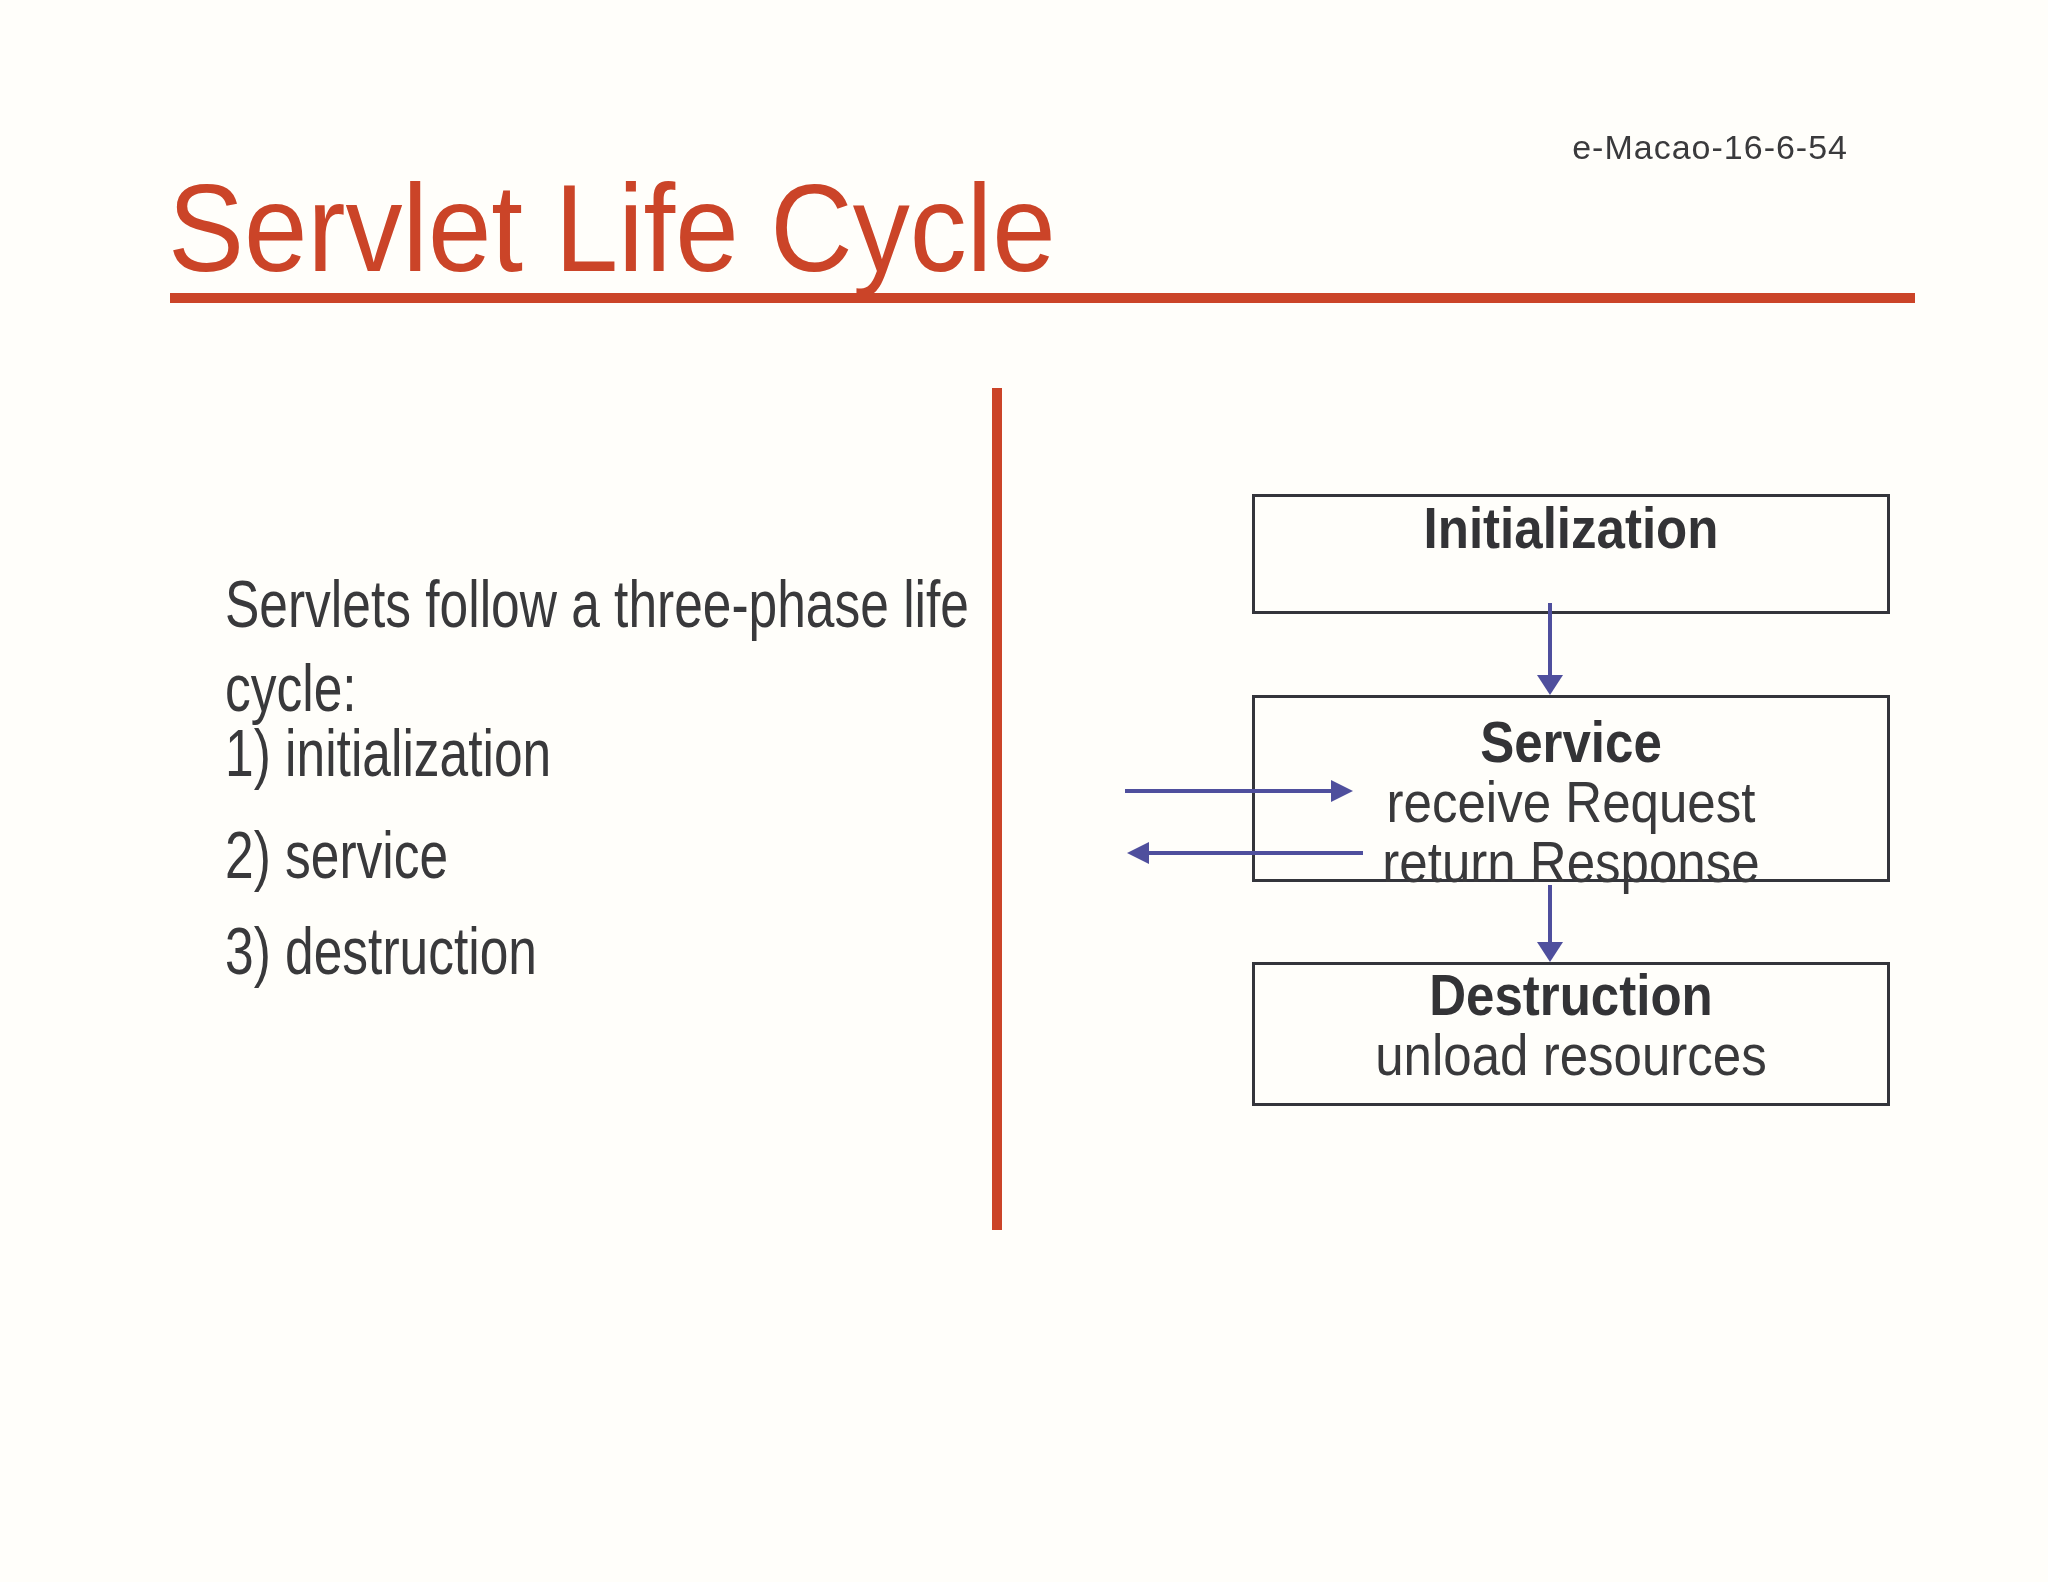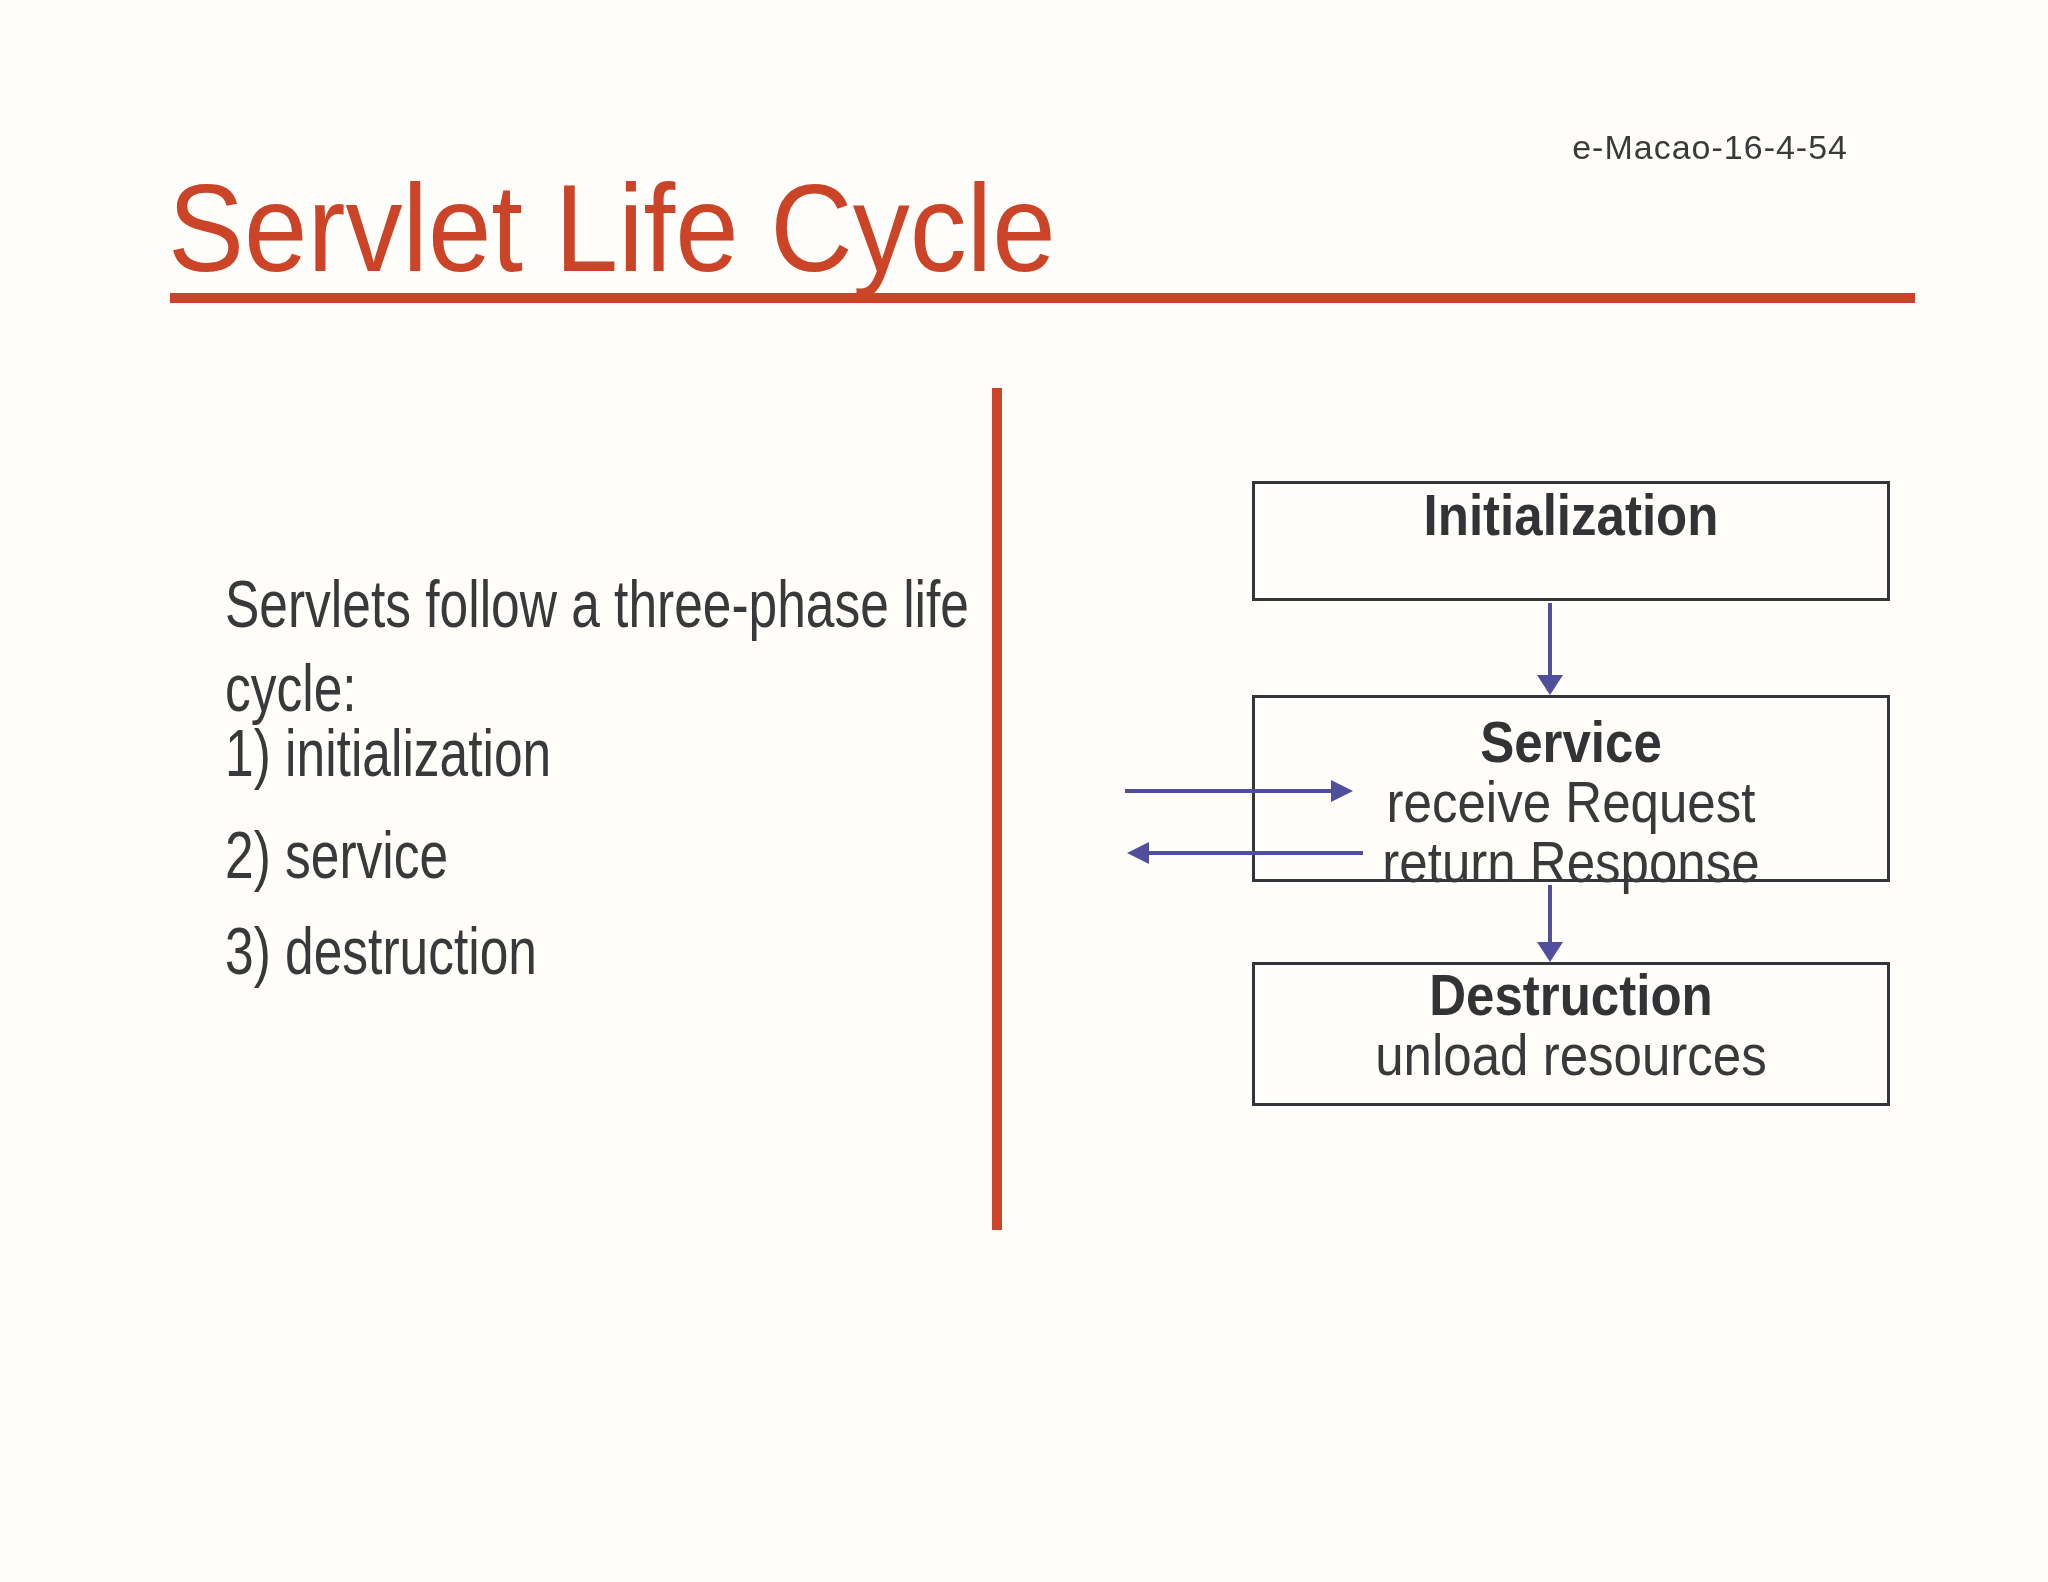--- a/index.html
+++ b/index.html
@@ -89,21 +89,21 @@
   
   .box {
     position: absolute;
     left: 1252px;
     width: 638px;
     box-sizing: border-box;
     border: 3px solid #34353b;
     background: #fffefa;
     text-align: center;
   }
-  .box-init    { top: 481px; height: 120px; padding-top: 1px; }
+  .box-init    { top: 494px; height: 120px; padding-top: 1px; }
   .box-service { top: 695px; height: 187px; padding-top: 14px; }
   .box-destr   { top: 962px; height: 144px; padding-top: 0px; }
   .box-title {
     font-size: 58px;
     font-weight: 700;
     line-height: 60px;
     color: #333336;
     transform: scaleX(0.88);
     transform-origin: 50% 50%;
     white-space: nowrap;
@@ -169,21 +169,21 @@
   .h-arrow-right .head { right: 0; border-left: 22px solid #4f4f9d; }
   .h-arrow-left { left: 1127px; top: 841px; width: 236px; z-index: 3; }
   .h-arrow-left .stem { left: 18px; right: 0; }
   .h-arrow-left .head { left: 0; border-right: 22px solid #4f4f9d; }
 </style>
 </head>
 <body>
 
 <div class="slide">
 
-  <div class="code">e-Macao-16-4-54</div>
+  <div class="code">e-Macao-16-6-54</div>
 
   <h1 class="title">Servlet Life Cycle</h1>
   <div class="title-rule"></div>
 
   <div class="divider"></div>
 
   <div class="intro">
     <div class="intro-line">Servlets follow a three-phase life</div>
     <div class="intro-line">cycle:</div>
   </div>

